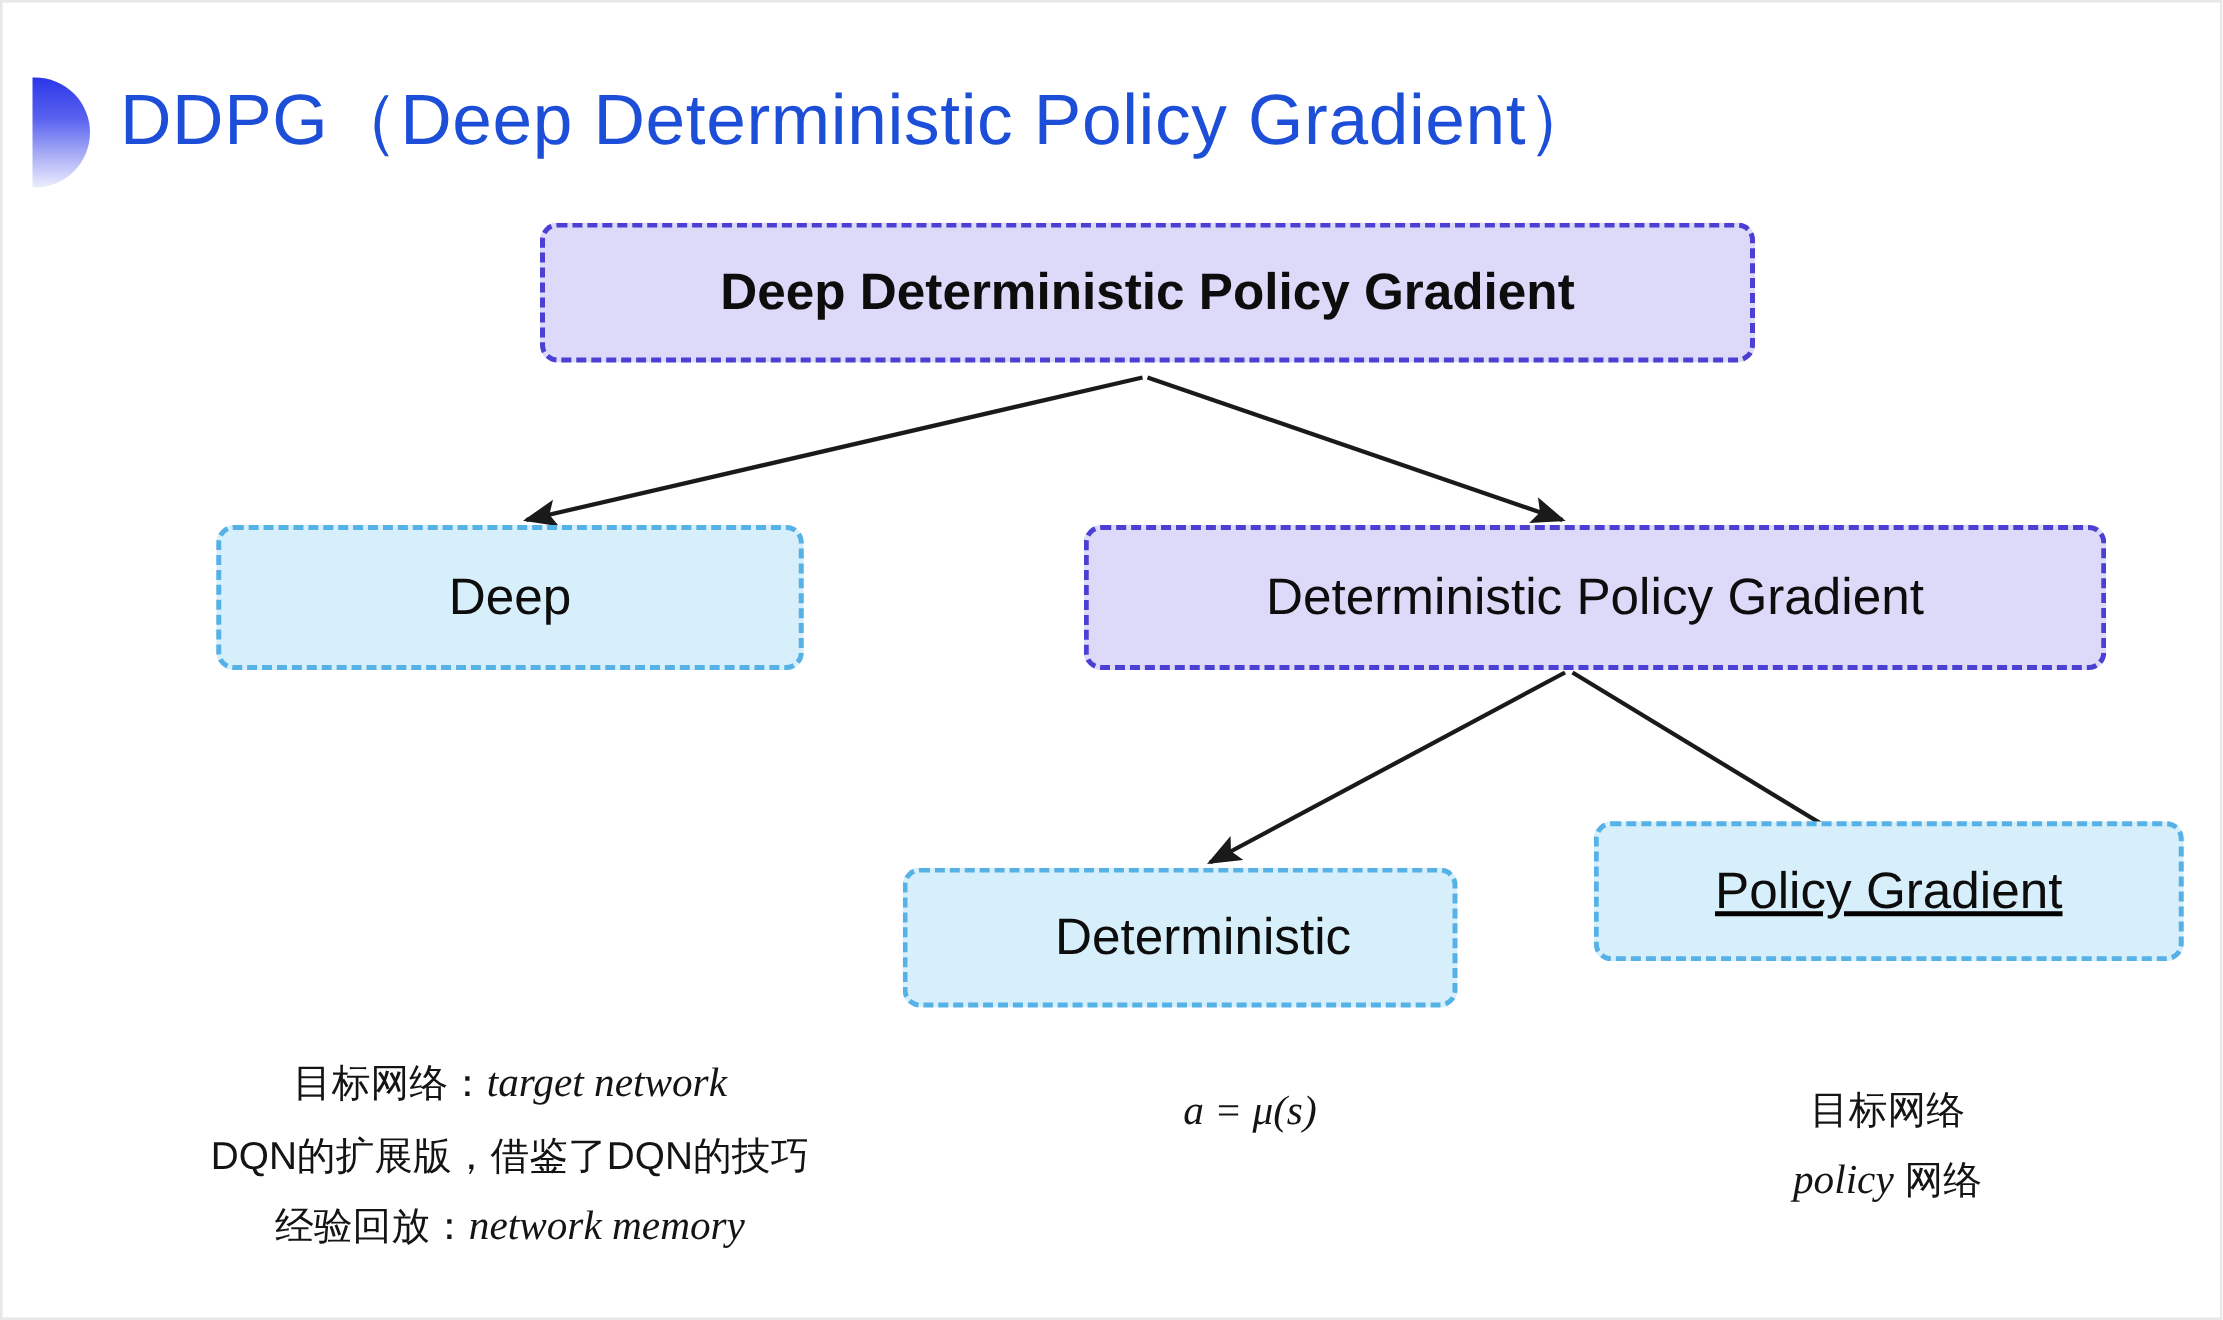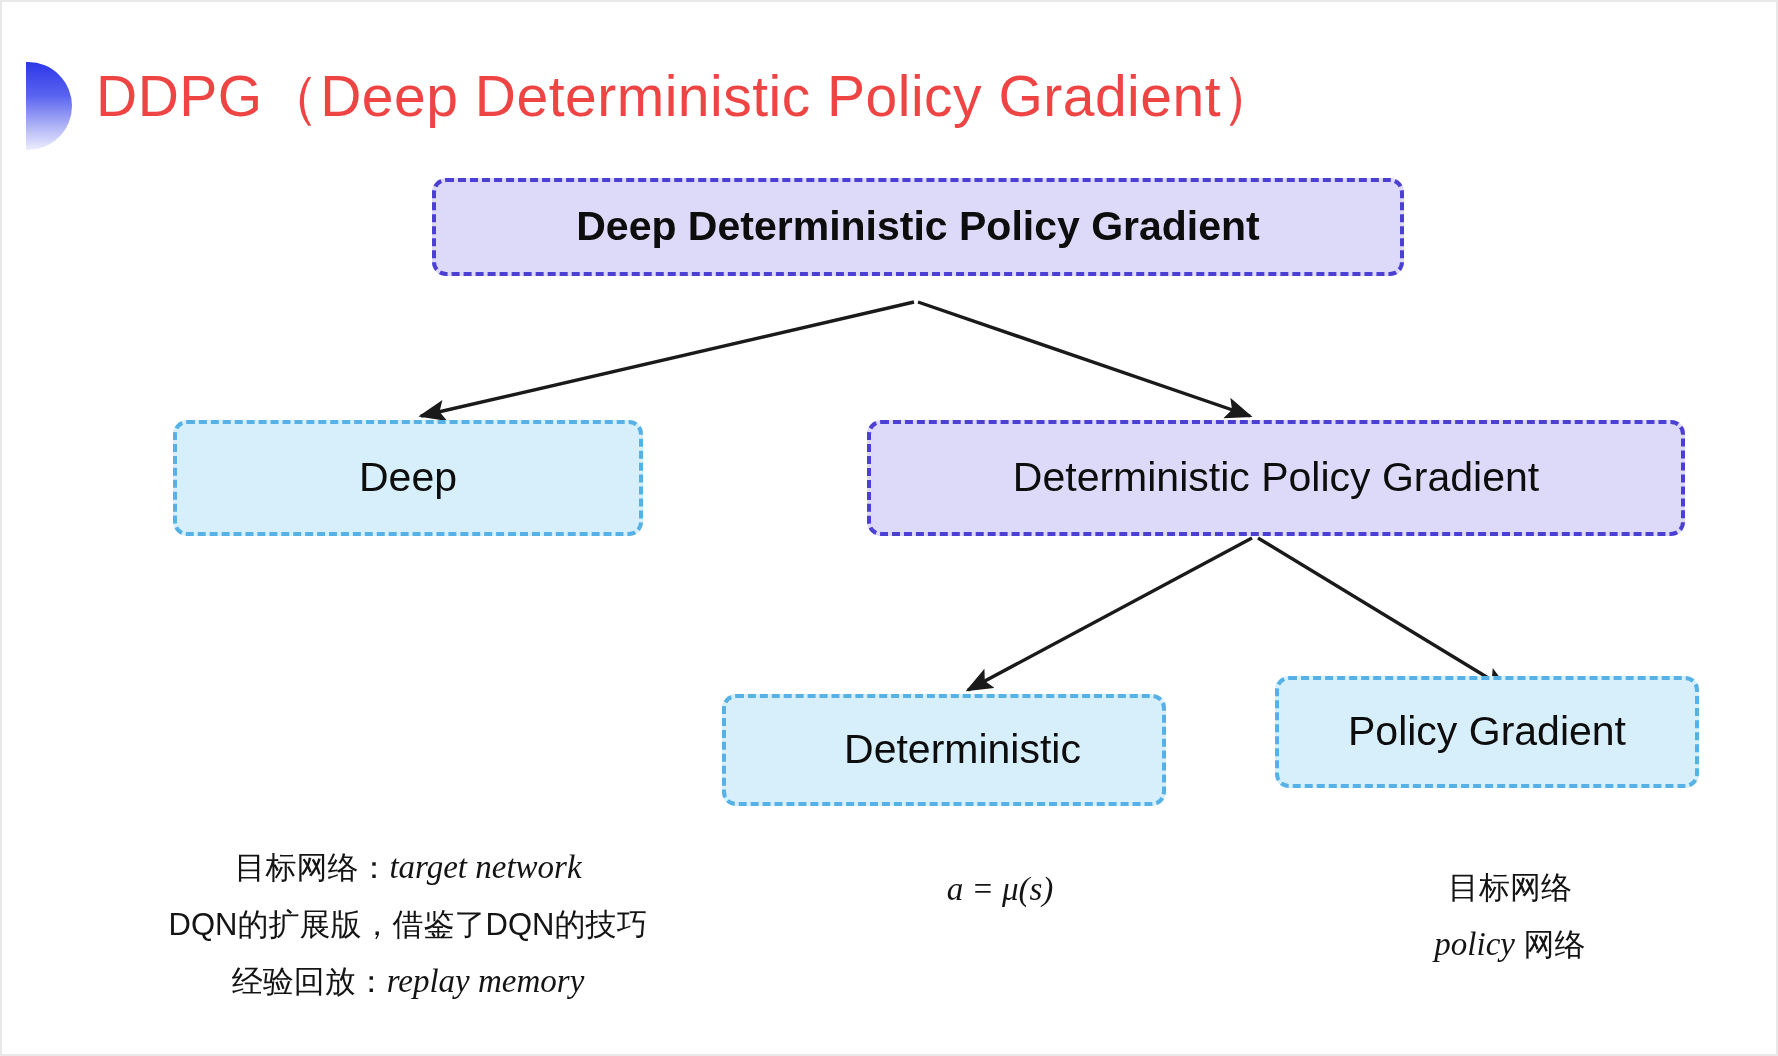--- a/index.html
+++ b/index.html
@@ -53,21 +53,21 @@
     height: 88px;
     border-radius: 0 46px 46px 0;
     background: linear-gradient(180deg, #2b36e8 0%, #5a63ef 38%, #a8adf6 70%, #eceefd 100%);
   }
   .page-title {
     position: absolute;
     left: 96px;
     top: 64px;
     font-size: 57px;
     font-weight: 400;
-    color: #ef4444;
+    color: #1d4ed8;
     letter-spacing: 0.5px;
     white-space: nowrap;
     line-height: 1.15;
   }
 
   
   .node {
     position: absolute;
     box-sizing: border-box;
     display: flex;
@@ -84,33 +84,33 @@
   .node-cyan {
     background: #d7effb;
     border: 4px dashed #56b2e6;
   }
   .node-label {
     color: #0d0d0d;
     font-weight: 700;
     white-space: nowrap;
   }
 
-  #node-root      { left: 432px; top: 178px;  width: 972px; height: 98px; }
+  #node-root      { left: 432px; top: 178px;  width: 972px; height: 112px; }
   #node-root .node-label { font-size: 41px; }
 
   #node-deep      { left: 173px; top: 420px;  width: 470px; height: 116px; }
   #node-deep .node-label { font-size: 41px; font-weight: 400; }
 
   #node-dpg       { left: 848px; top: 420px;  width: 818px; height: 116px; margin-left: 19px; }
   #node-dpg .node-label { font-size: 41px; font-weight: 400; }
 
   #node-det       { left: 722px; top: 694px;  width: 444px; height: 112px; padding-left: 37px; }
   #node-det .node-label { font-size: 41px; font-weight: 400; }
 
-  #node-pg        { left: 1275px; top: 676px; width: 424px; height: 112px; }
+  #node-pg        { left: 1275px; top: 657px; width: 472px; height: 112px; text-decoration: underline; }
   #node-pg .node-label { font-size: 41px; font-weight: 400; }
 
   
   .arrows {
     position: absolute;
     left: 0; top: 0;
     width: 1778px;
     height: 1056px;
     pointer-events: none;
   }
@@ -187,21 +187,21 @@
   </div>
 
   <div class="node node-cyan" id="node-pg">
     <span class="node-label">Policy Gradient</span>
   </div>
 
   <div class="annot" id="annot-deep">
     <span class="ln"><span>目标网络：</span><span class="serif-it">target network</span>
     </span>
     <span class="ln">DQN的扩展版，借鉴了DQN的技巧</span>
-    <span class="ln"><span>经验回放：</span><span class="serif-it">replay memory</span>
+    <span class="ln"><span>经验回放：</span><span class="serif-it">network memory</span>
     </span>
   </div>
 
   <div class="annot" id="annot-det">
     <span class="ln formula">a = μ(s)</span>
   </div>
 
   <div class="annot" id="annot-pg">
     <span class="ln">目标网络</span>
     <span class="ln"><span class="serif-it">policy</span><span> 网络</span>

